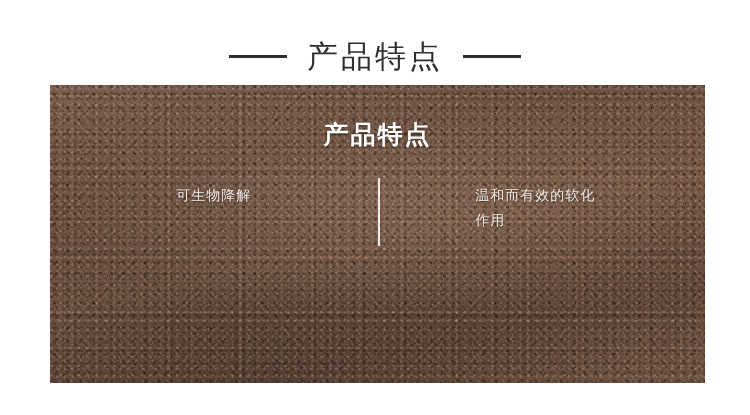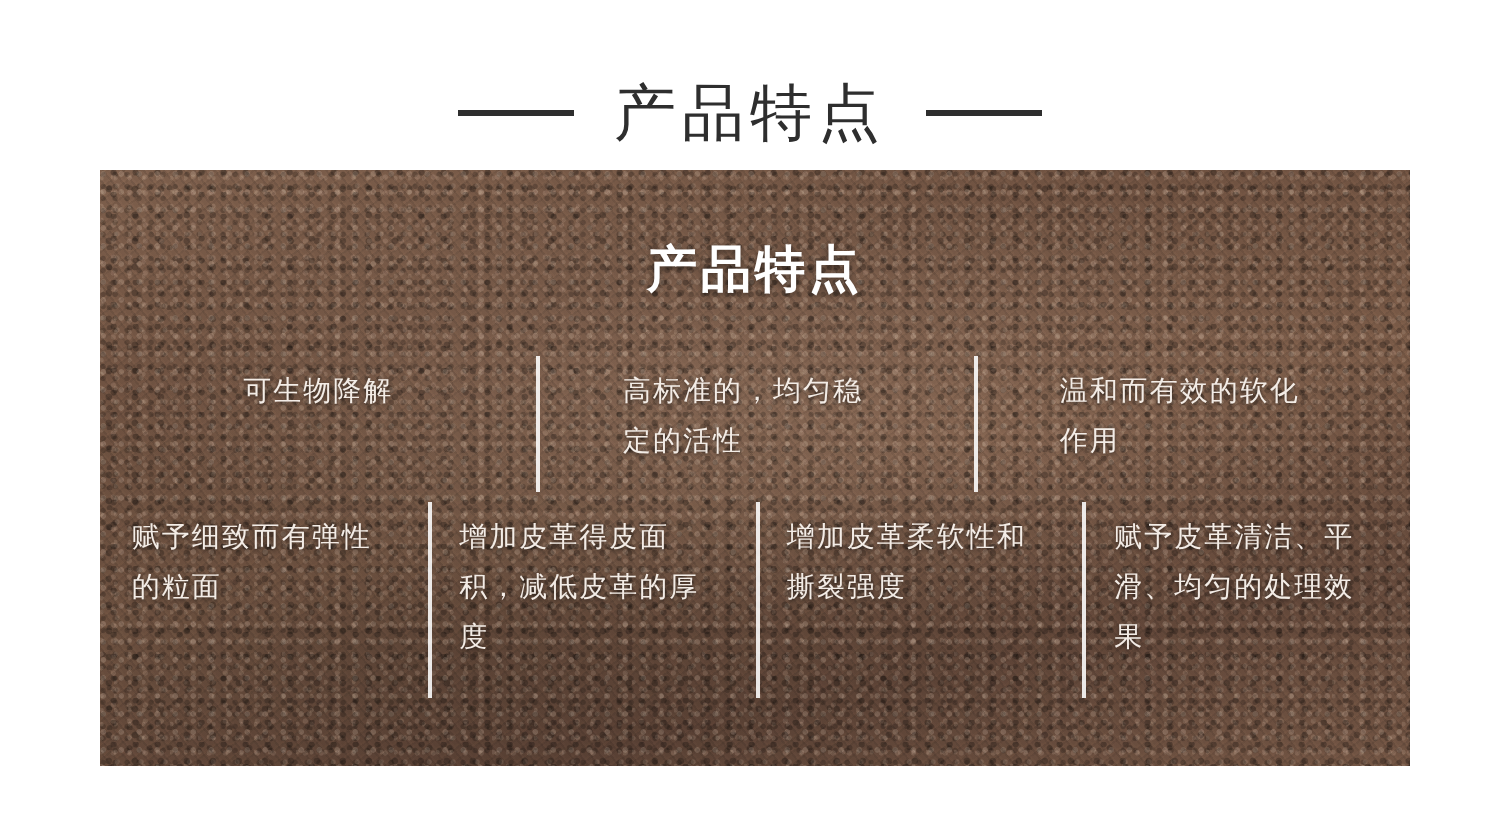--- a/index.html
+++ b/index.html
@@ -167,39 +167,22 @@
 
       <div class="panel-heading">产品特点</div>
 
       <div class="grid">
 
         <div class="grid-row row-1">
           <div class="cell">
             <span class="cell-text">可生物降解</span>
           </div>
           <div class="cell">
-            <span class="cell-text">高标准的，均匀稳定的活性</span>
-          </div>
-          <div class="cell">
             <span class="cell-text">温和而有效的软化作用</span>
           </div>
         </div>
 
-        <div class="grid-row row-2">
-          <div class="cell">
-            <span class="cell-text">赋予细致而有弹性的粒面</span>
-          </div>
-          <div class="cell">
-            <span class="cell-text">增加皮革得皮面积，减低皮革的厚度</span>
-          </div>
-          <div class="cell">
-            <span class="cell-text">增加皮革柔软性和撕裂强度</span>
-          </div>
-          <div class="cell">
-            <span class="cell-text">赋予皮革清洁、平滑、均匀的处理效果</span>
-          </div>
-        </div>
 
       </div>
     </div>
   </div>
 
 </div>
 
 </body></html>

